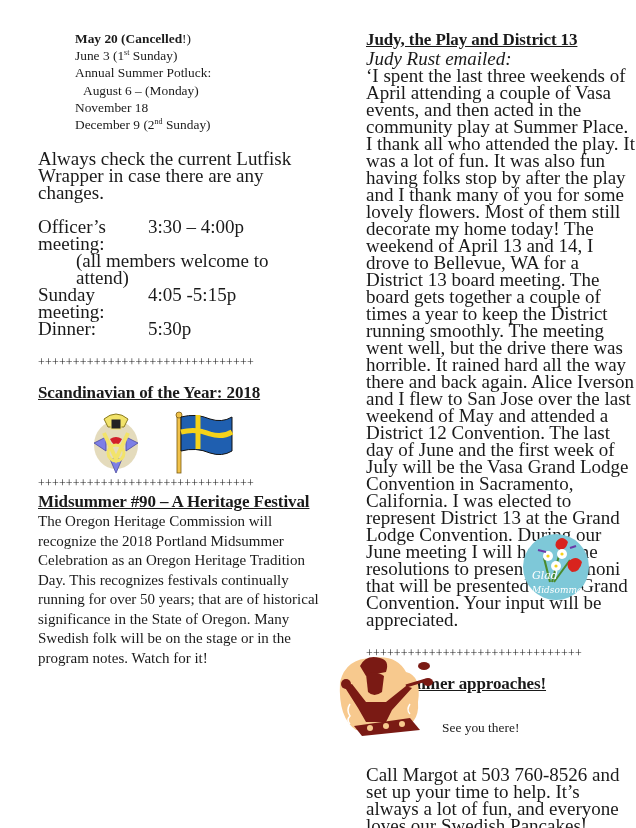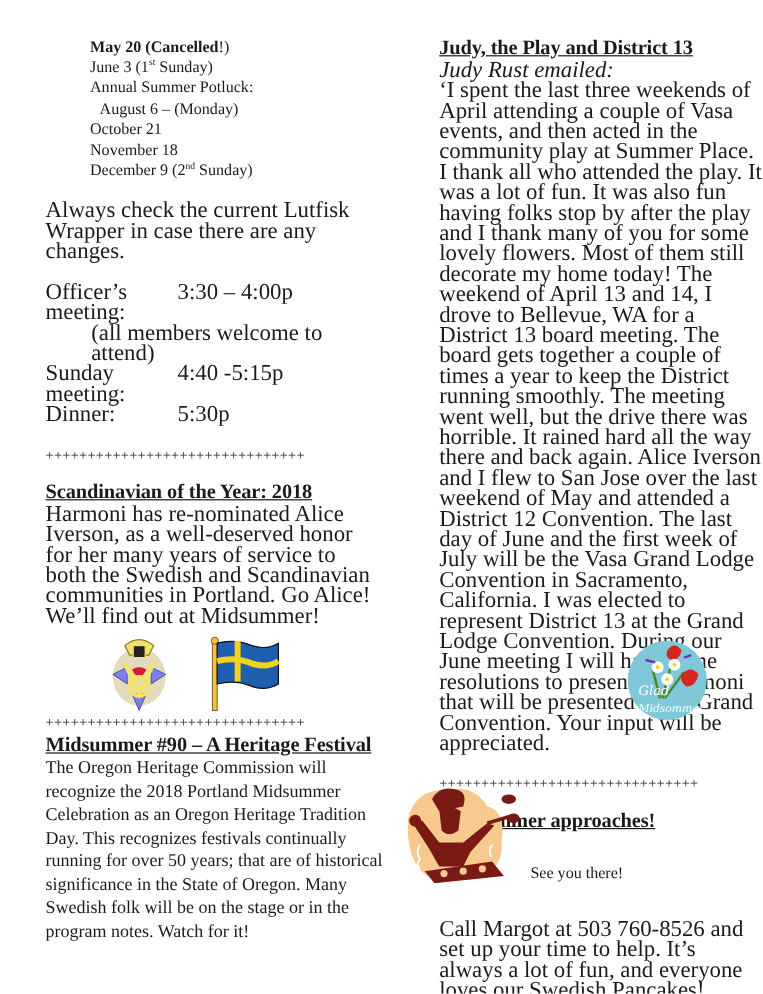--- a/index.html
+++ b/index.html
@@ -29,41 +29,39 @@
 </style>
 </head>
 <body>
 
 <div class="col left">
   <div class="sched">
     <div class="line bold"><span>May 20 (</span><span>Cancelled</span><span style="font-weight:normal">!)</span></div>
     <div class="line"><span>June 3 (1</span><sup>st</sup><span> Sunday)</span></div>
     <div class="line">Annual Summer Potluck:</div>
     <div class="line indent2">August 6 – (Monday)</div>
-    <div class="line">October 21</div>
     <div class="line">November 18</div>
     <div class="line"><span>December 9 (2</span><sup>nd</sup><span> Sunday)</span></div>
   </div>
   <div class="gap"></div>
   <p style="width:265px">Always check the current Lutfisk Wrapper in case there are any changes.</p>
   <div class="gap"></div>
   <div class="times">
     <div class="line">Officer’s meeting:</div>
     <div class="line">3:30 – 4:00p</div>
     <div class="line sub">(all members welcome to attend)</div>
     <div class="line">Sunday meeting:</div>
-    <div class="line">4:40 -5:15p</div>
+    <div class="line">4:05 -5:15p</div>
     <div class="line">Dinner:</div>
     <div class="line">5:30p</div>
   </div>
   <div class="gap"></div>
   <div class="plus">+++++++++++++++++++++++++++++++</div>
   <div style="height:12px"></div>
   <h2>Scandinavian of the Year: 2018</h2>
-  <p style="width:275px">Harmoni has re-nominated Alice Iverson, as a well-deserved honor for her many years of service to both the Swedish and Scandinavian communities in Portland. Go Alice!  We’ll find out at Midsummer!</p>
 
   <div class="emblems">
     <svg width="52" height="64" viewBox="0 0 52 64">
       <ellipse cx="26" cy="34" rx="22" ry="24" fill="#c9b77a" opacity="0.5"></ellipse>
       <path d="M14 8 Q26 -2 38 8 L34 16 L18 16 Z" fill="#f2e36a" stroke="#8a7a20" stroke-width="1"></path>
       <rect x="21" y="8" width="10" height="10" fill="#222" stroke="#f2e36a" stroke-width="1"></rect>
       <polygon points="4,32 16,26 16,40" fill="#7d7fe6" stroke="#4a4aa0" stroke-width="0.8"></polygon>
       <polygon points="48,32 36,26 36,40" fill="#7d7fe6" stroke="#4a4aa0" stroke-width="0.8"></polygon>
       <polygon points="26,62 20,48 32,48" fill="#7d7fe6" stroke="#4a4aa0" stroke-width="0.8"></polygon>
       <path d="M14 22 L26 48 L38 22" fill="none" stroke="#f2e36a" stroke-width="4"></path>

